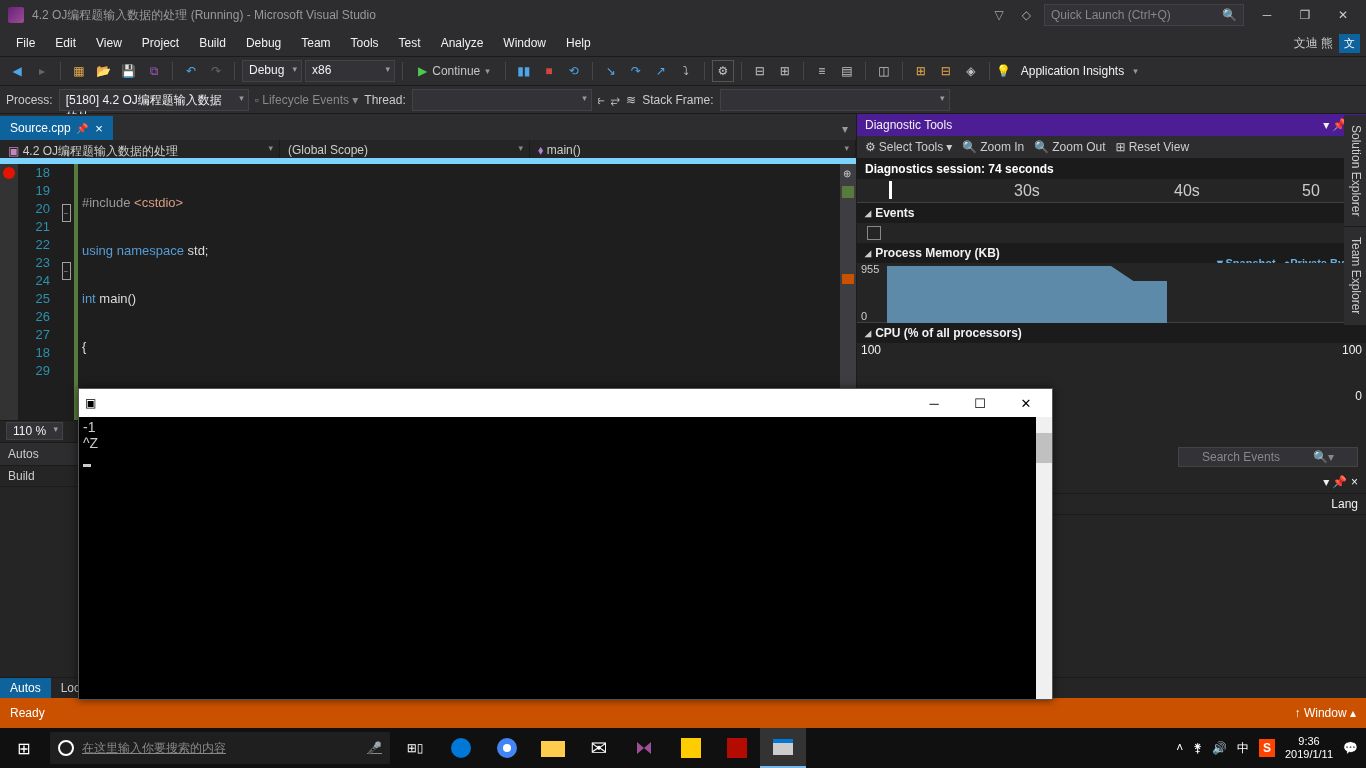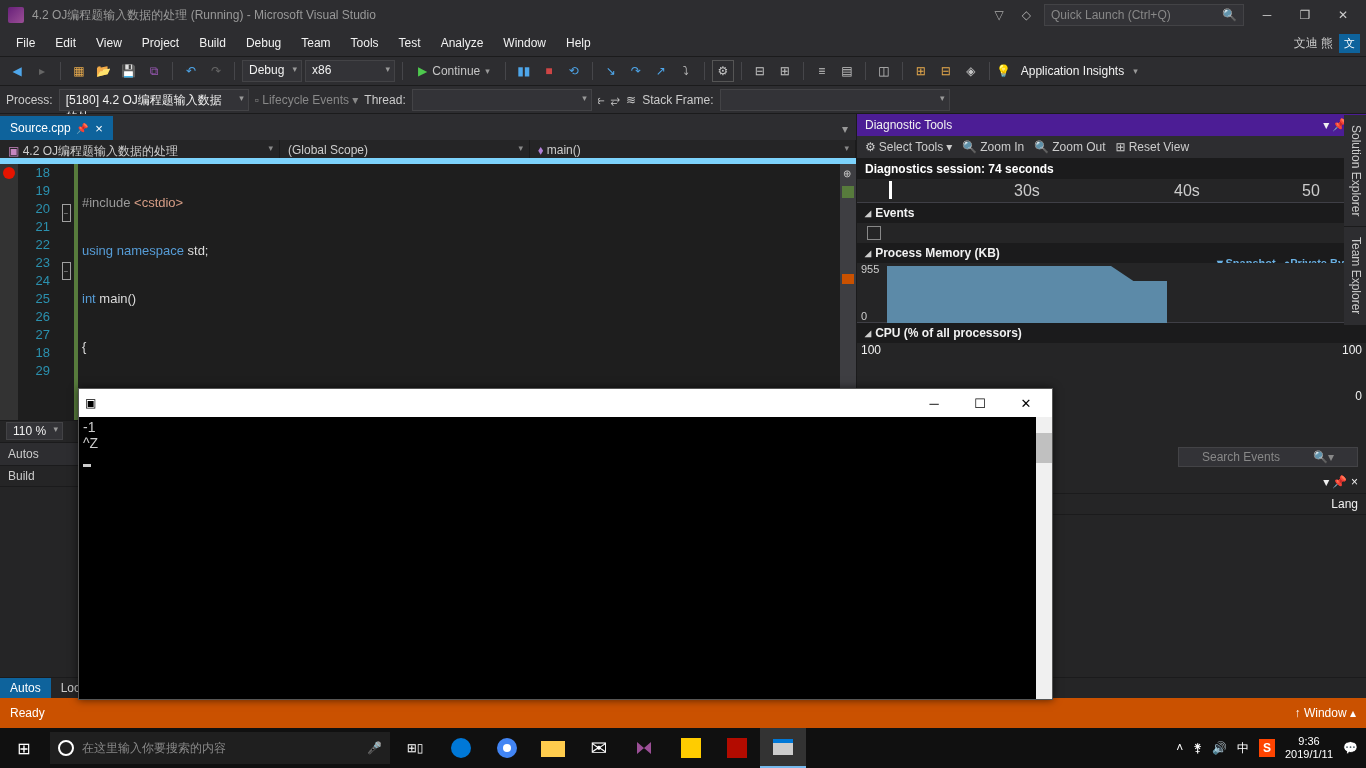--- a/index.html
+++ b/index.html
@@ -76,21 +76,21 @@
 .search-events { margin-top: 40px; padding: 4px 8px; display: flex; justify-content: flex-end; }
 .search-events .box { background: #333337; border: 1px solid #434346; width: 180px; padding: 2px 23px; color: #888; display: flex; justify-content: space-between; }
 .right-cols { display: flex; border-top: 1px solid #1b1b1c; border-bottom: 1px solid #1b1b1c; padding: 3px 8px; justify-content: flex-end; }
 .right-tabs { margin-top: auto; display: flex; padding: 3px 8px; gap: 12px; border-top: 1px solid #1b1b1c; }
 .side-tabs { position: absolute; right: 0; top: 115px; width: 22px; background: #2d2d30; writing-mode: vertical-rl; display: flex; }
 .side-tab { padding: 10px 3px; color: #ccc; border-bottom: 1px solid #1b1b1c; }
 .statusbar { height: 30px; background: #ca5100; display: flex; align-items: center; padding: 0 10px; color: #fff; }
 .statusbar .spacer { flex: 1; }
 .taskbar { height: 40px; background: #101010; display: flex; align-items: center; }
 .taskbar .start { width: 48px; height: 40px; display: flex; align-items: center; justify-content: center; color: #fff; font-size: 16px; }
-.taskbar .search { background: #1f1f1f; height: 32px; width: 340px; display: flex; align-items: center; padding: 0 8px; color: #888; gap: 8px; margin: 0 2px; }
+.taskbar .search { background: #1f1f1f; height: 32px; width: 340px; display: flex; align-items: center; padding: 0 8px; color: #888; gap: 8px; margin: 0 2px; text-decoration: underline; }
 .taskbar .search .circ { width: 16px; height: 16px; border: 2px solid #fff; border-radius: 50%; }
 .taskbar .tbi { width: 46px; height: 40px; display: flex; align-items: center; justify-content: center; }
 .taskbar .tray { margin-left: auto; display: flex; align-items: center; gap: 10px; padding: 0 8px; color: #fff; }
 .taskbar .clock { text-align: center; font-size: 11px; line-height: 13px; }
 .console-window { position: absolute; left: 78px; top: 388px; width: 975px; height: 312px; background: #000; border: 1px solid #555; box-shadow: 0 0 8px rgba(0,0,0,0.6); z-index: 100; display: flex; flex-direction: column; }
 .console-title { height: 28px; background: #fff; color: #000; display: flex; align-items: center; padding: 0 6px; gap: 6px; }
 .console-title .spacer { flex: 1; }
 .console-title .cbtn { width: 40px; text-align: center; font-size: 13px; }
 .console-body { flex: 1; background: #000; color: #ccc; font-family: "NSimSun", Consolas, monospace; font-size: 14px; padding: 2px 4px; white-space: pre; position: relative; }
 .console-body .scrollbar { position: absolute; right: 0; top: 0; width: 16px; height: 100%; background: #f0f0f0; }

